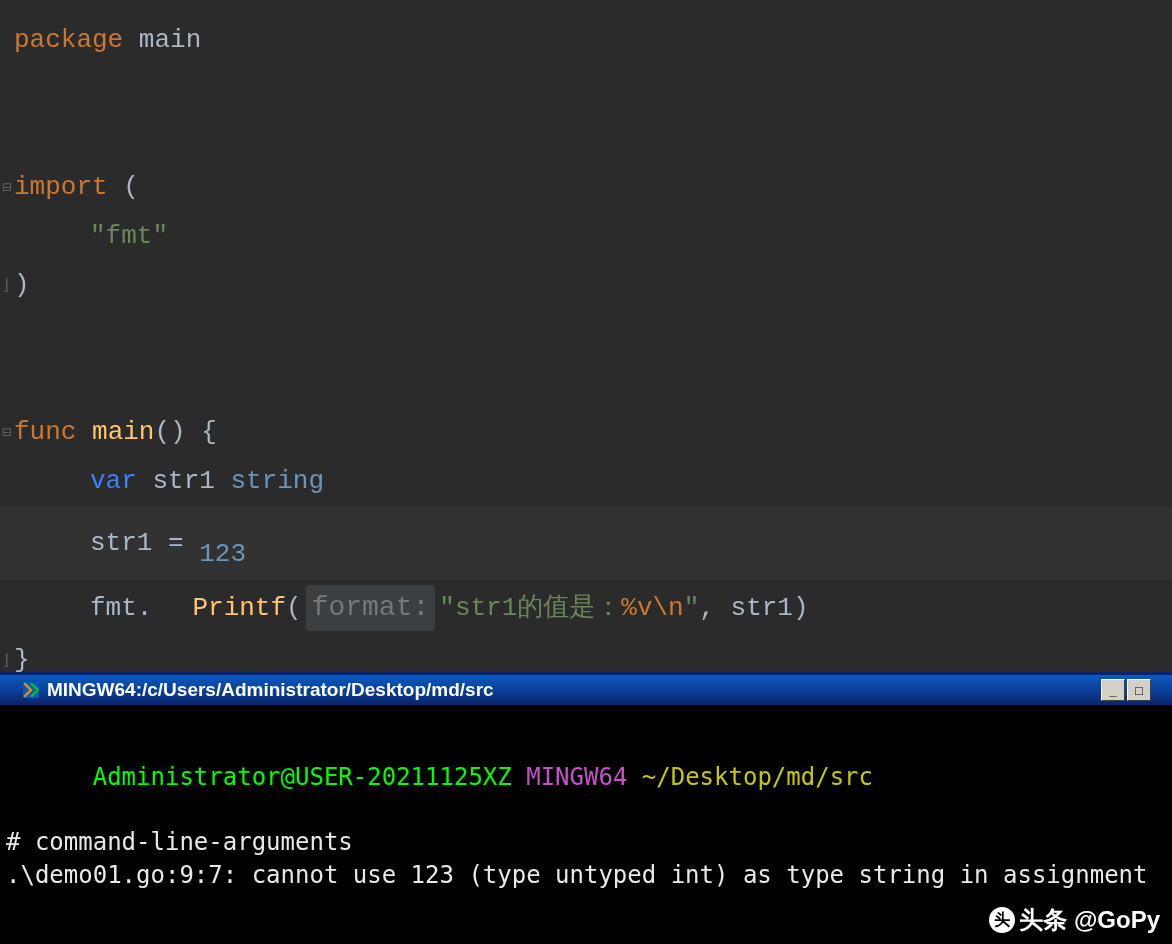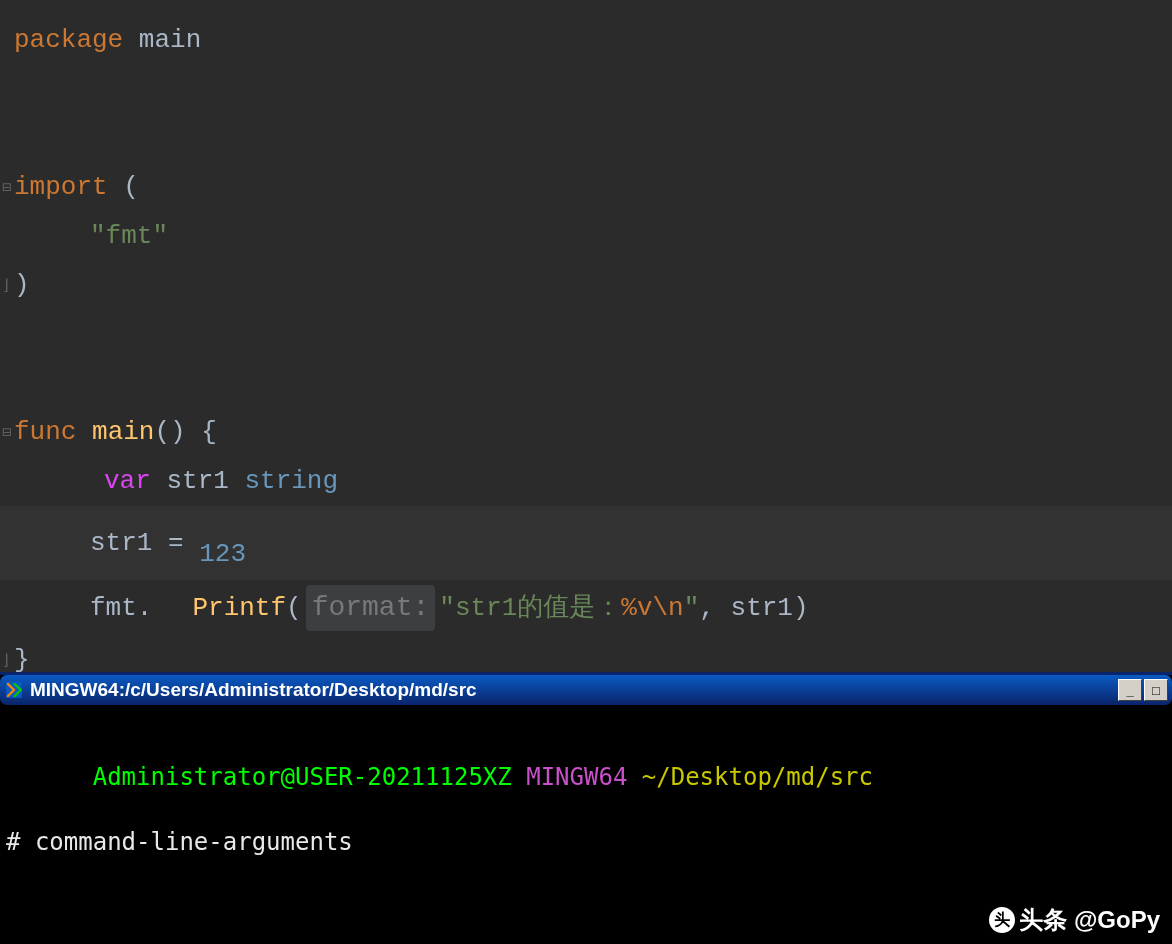--- a/index.html
+++ b/index.html
@@ -30,21 +30,21 @@
   position: absolute;
   left: 2px;
   width: 14px;
   height: 20px;
   color: #606060;
   font-size: 15px;
 }
 .kw-package { color: #cc7832; }
 .kw-import { color: #cc7832; }
 .kw-func { color: #cc7832; }
-.kw-var { color: #d946ef; margin-left: 14px; }
+.kw-var { color: #3b82f6; }
 .pkg-name { color: #a9b7c6; }
 .ident { color: #a9b7c6; }
 .type { color: #6897bb; }
 .paren { color: #a9b7c6; }
 .string { color: #6a8759; }
 .number { color: #6897bb; margin-top: 24px; }
 .func-call { color: #ffc66d; margin-left: 40px; }
 .main-func { color: #ffc66d; }
 .hint-box {
   background: #3c3f41;
@@ -66,26 +66,25 @@
 .terminal-window {
   height: 272px;
   background: #000;
   border-top: 3px solid #0a246a;
 }
 .title-bar {
   background: linear-gradient(to bottom, #0a5bc4, #0a246a);
   height: 30px;
   display: flex;
   align-items: center;
-  padding: 0 4px;
+  padding: 0 21px;
   color: white;
   font-family: 'SimSun', 'MS Sans Serif', sans-serif;
   font-size: 19px;
   font-weight: bold;
-  border-radius: 7px;
 }
 .title-icon {
   width: 20px;
   height: 20px;
   margin-right: 6px;
   display: flex;
   align-items: center;
   justify-content: center;
 }
 .title-icon svg { width: 18px; height: 18px; }
@@ -208,19 +207,20 @@
       <div class="title-btn">_</div>
       <div class="title-btn">□</div>
 
     </div>
   </div>
   <div class="terminal-body">
     <div class="term-line">
       <span class="term-user">Administrator@USER-20211125XZ</span><span> </span><span class="term-mingw">MINGW64</span><span> </span><span class="term-path">~/Desktop/md/src</span>
     </div>
     <div class="term-line term-white"># command-line-arguments</div>
+    <div class="term-line term-white">.\demo01.go:9:7: cannot use 123 (type untyped int) as type string in assignment</div>
   </div>
 </div>
 
 <div class="watermark">
   <span class="watermark-icon">头</span>
   <span>头条 @GoPy</span>
 </div>
 
 </body></html>

